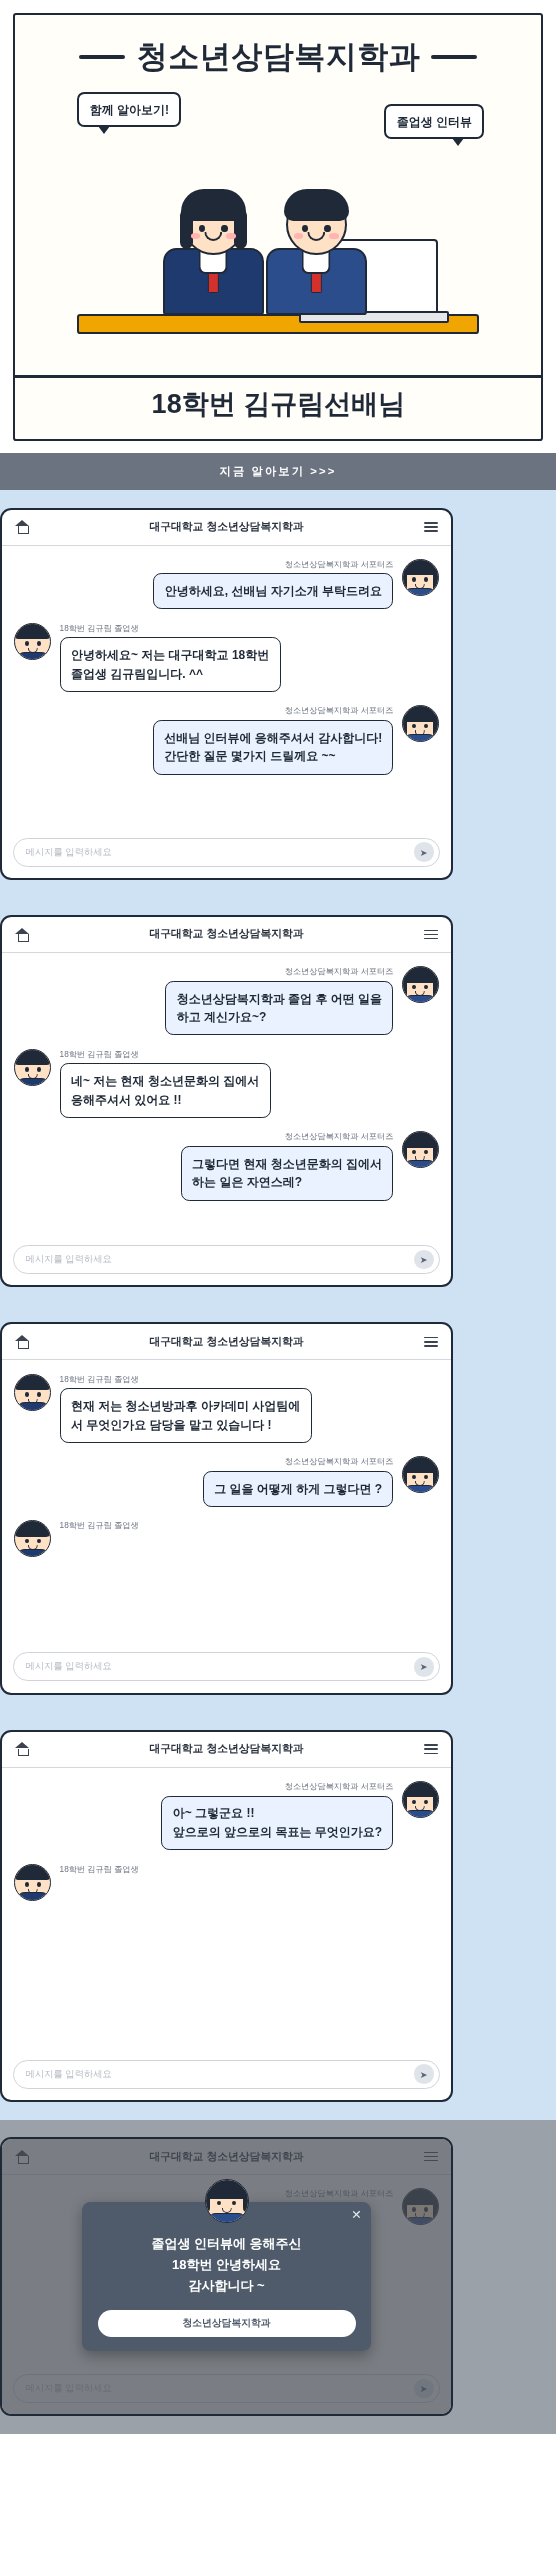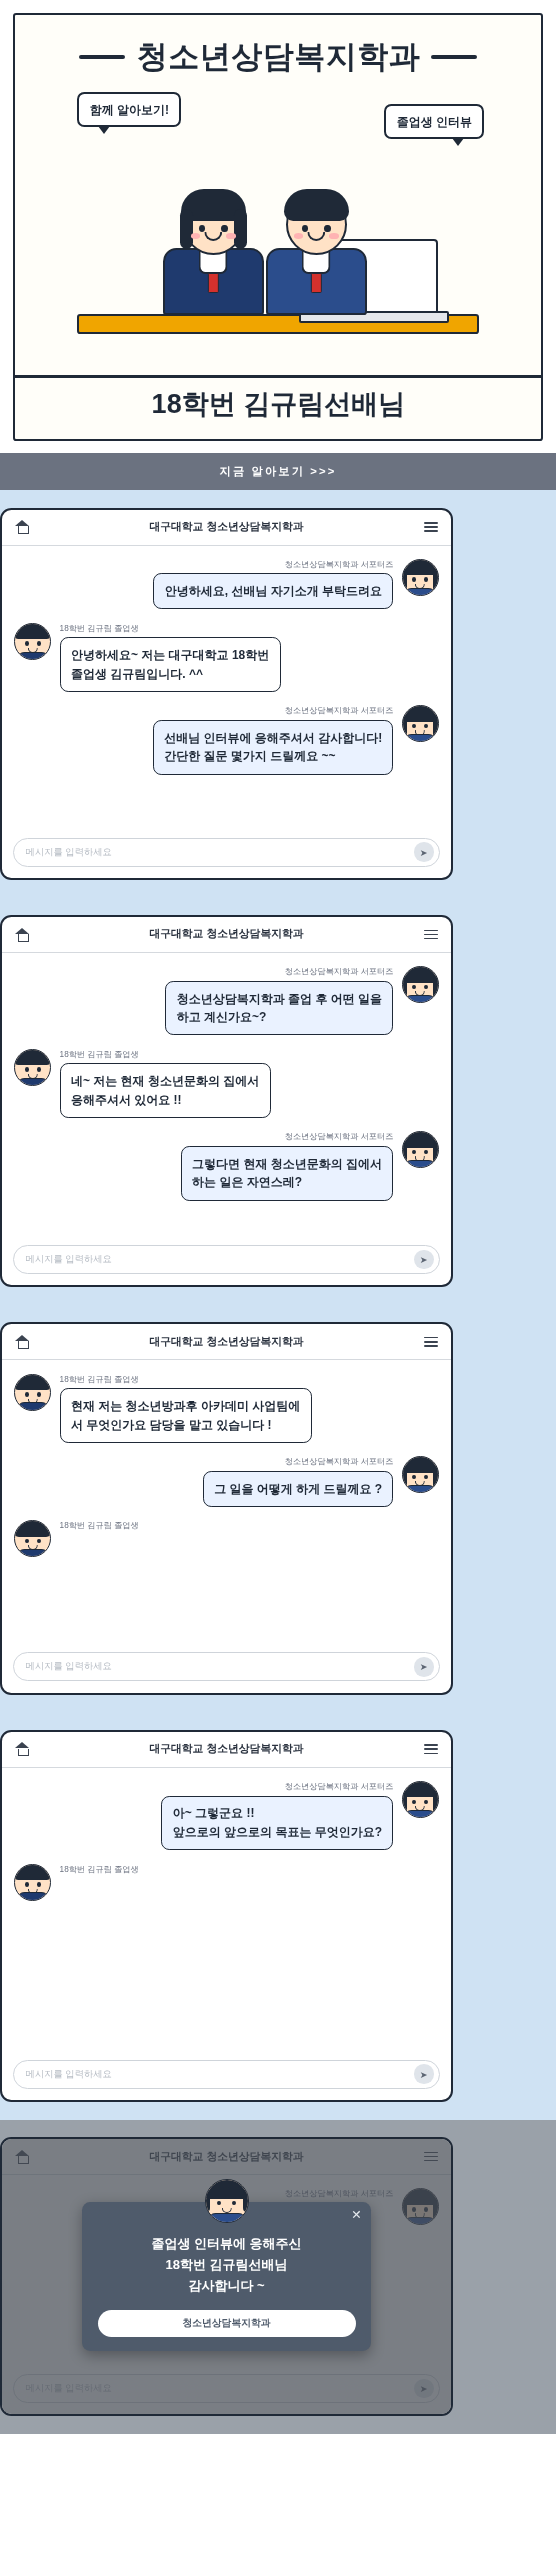--- a/index.html
+++ b/index.html
@@ -693,21 +693,21 @@
           <div class="msg-col">
             <div class="msg-name">18학번 김규림 졸업생</div>
             <div class="bubble">현재 저는 청소년방과후 아카데미 사업팀에
 서 무엇인가요 담당을 맡고 있습니다 !</div>
           </div>
         </div>
 
         <div class="msg-row right">
           <div class="msg-col">
             <div class="msg-name">청소년상담복지학과 서포터즈</div>
-            <div class="bubble blue">그 일을 어떻게 하게 드릴께요 ?</div>
+            <div class="bubble blue">그 일을 어떻게 하게 그렇다면 ?</div>
           </div>
           <div class="avatar right">
             <span class="av-hair long"></span>
             <span class="av-eye l"></span>
             <span class="av-eye r"></span>
             <span class="av-smile"></span>
             <span class="av-body"></span>
           </div>
         </div>
 
@@ -815,21 +815,21 @@
         <div class="modal">
           <div class="modal-avatar">
             <span class="av-hair long" style="height:21.6px;"></span>
             <span class="av-eye l" style="top:20.6px;left:11.3px;"></span>
             <span class="av-eye r" style="top:20.6px;right:11.3px;"></span>
             <span class="av-smile" style="top:28px;"></span>
             <span class="av-body" style="width:39px;height:13.4px;"></span>
           </div>
           <span class="modal-close">✕</span>
           <div class="modal-text">졸업생 인터뷰에 응해주신
-18학번 김규림선배님
+18학번 안녕하세요
 감사합니다 ~</div>
           <div class="modal-btn">청소년상담복지학과</div>
         </div>
       </div>
     </div>
   </div>
 
 </div>
 
 

